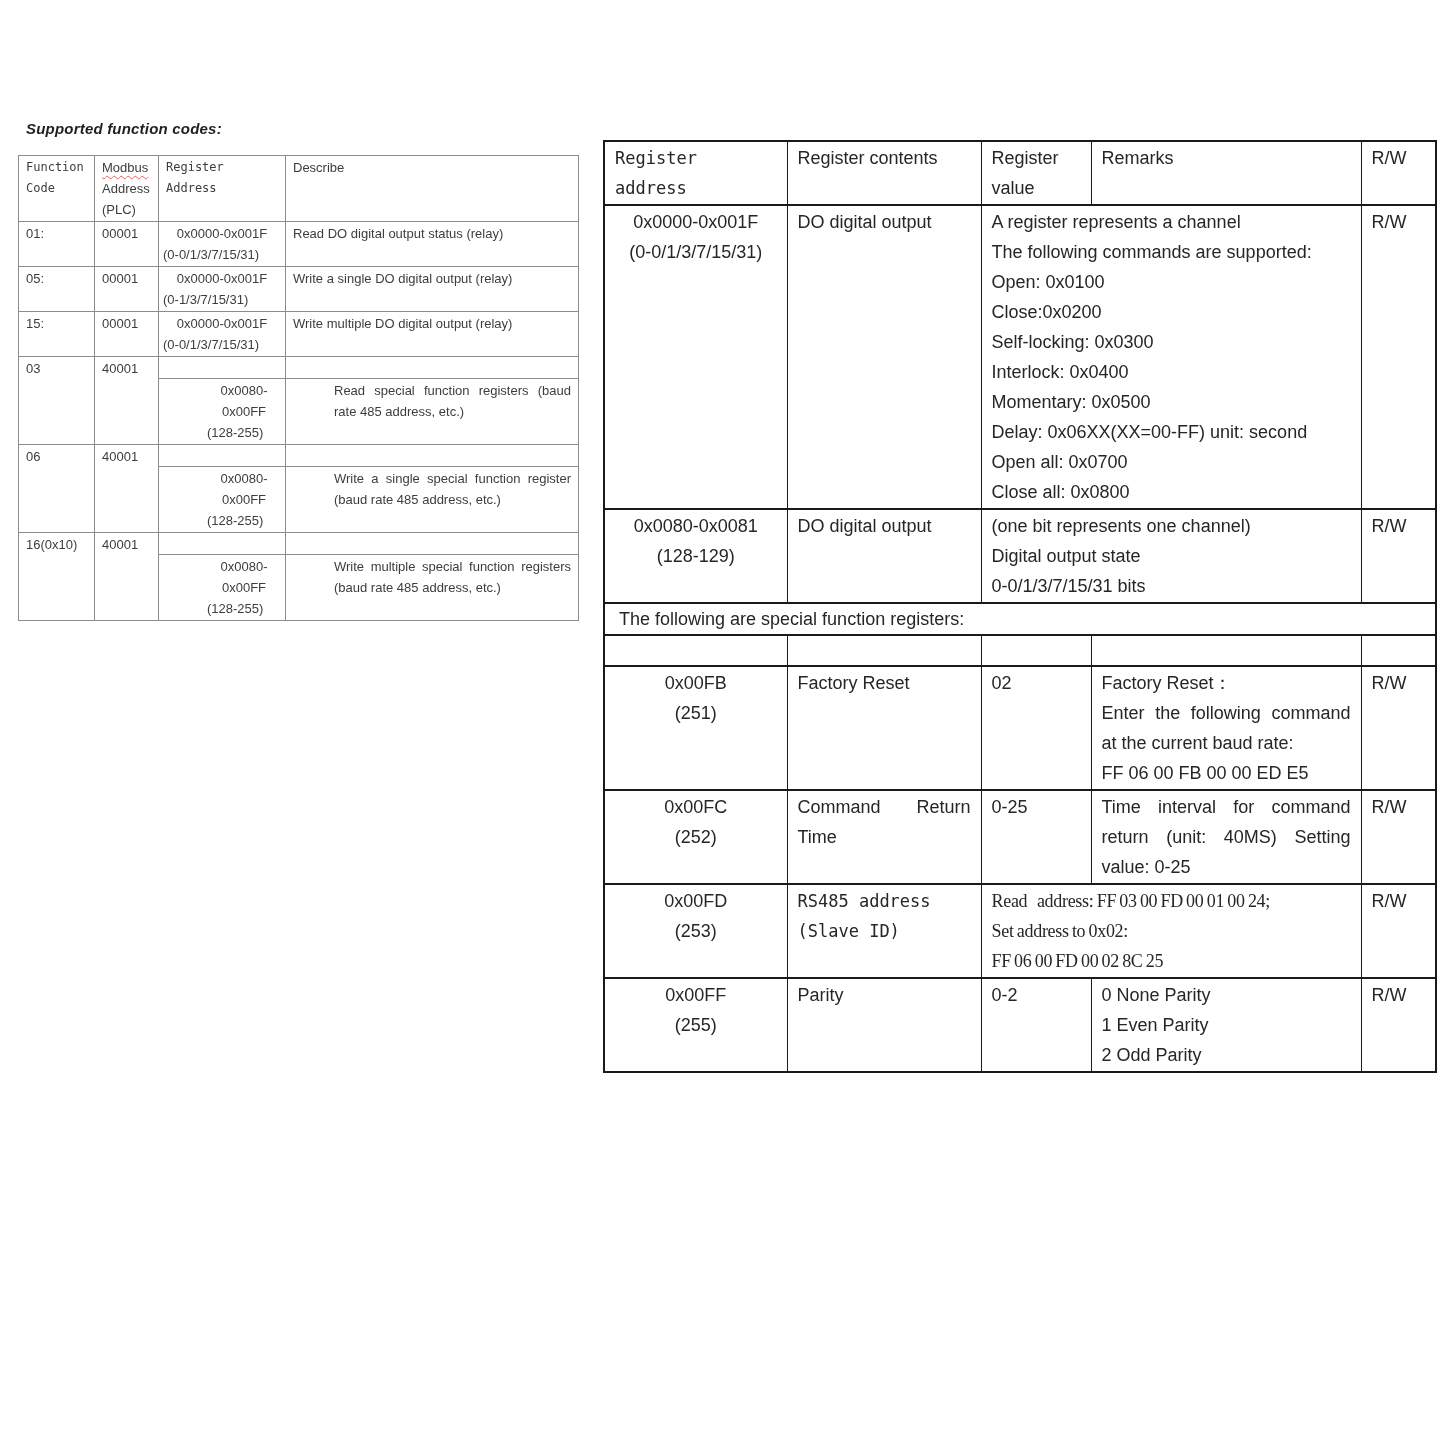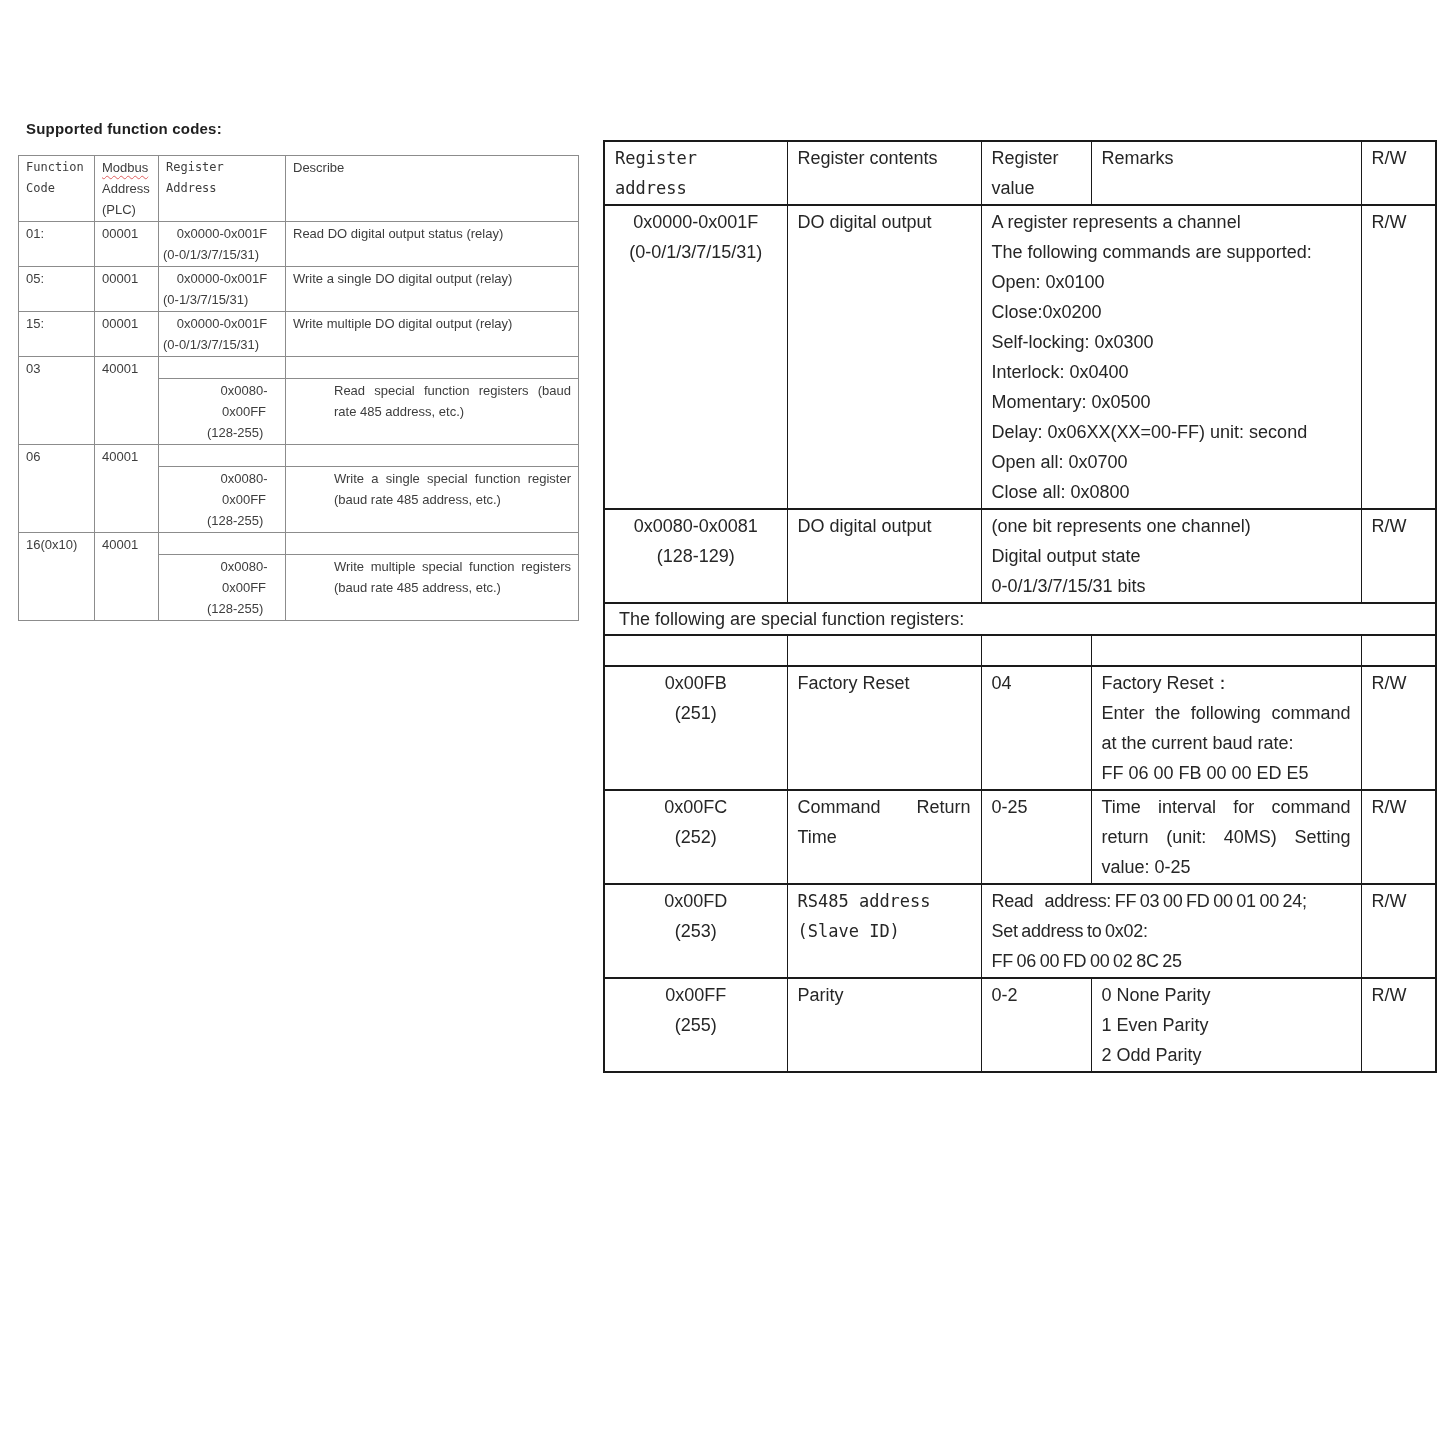--- a/index.html
+++ b/index.html
@@ -2,21 +2,21 @@
 <html><head>
 <meta charset="utf-8">
 <style>
   html,body{margin:0;padding:0;background:#ffffff;}
   .canvas{
     position:relative;width:1445px;height:1437px;background:#ffffff;overflow:hidden;
     font-family:"Liberation Sans", sans-serif;color:#262626;
   }
   .title{
     position:absolute;left:26px;top:120px;
-    font-size:15px;font-weight:bold;color:#1f1f1f;letter-spacing:0.2px;
+    font-size:15px;font-weight:bold;color:#1f1f1f;letter-spacing:0.2px;font-style:italic;
   }
   
   table{border-collapse:collapse;table-layout:fixed;}
   .ltable{
     position:absolute;left:18px;top:155px;width:560px;
     font-size:13px;line-height:21px;color:#3d3d3d;
   }
   .ltable td{
     border:1px solid #8c8c8c;vertical-align:top;padding:1px 7px;
     overflow:hidden;
@@ -49,21 +49,21 @@
   }
   .rtable{border:2px solid #1a1a1a;}
   .rtable .rhdr td{height:60px;}
   .rtable .center{text-align:center;}
   .rtable .mono{font-family:"DejaVu Sans Mono", monospace;font-size:17px;}
   .rtable .just{text-align:justify;}
   .rtable .tight{letter-spacing:-0.3px;word-spacing:-1px;}
   .rtable .sectionrow td{height:28px;padding:0 14px;}
   .rtable .emptyrow td{height:27px;}
   .pre{white-space:pre-line;}
-  .prew{white-space:pre-wrap;}
+  .prew{white-space:pre-wrap;font-family:Liberation Serif, serif;}
   .red{color:#c03030;margin-left:12px;}
 </style>
 </head>
 <body>
 
 <div class="canvas">
 
   <div class="title">Supported function codes:</div>
 
   <table class="ltable">
@@ -217,21 +217,21 @@
       <td></td>
       <td></td>
       <td></td>
       <td></td>
     </tr>
 
     <tr>
       <td class="center pre">0x00FB
 (251)</td>
       <td>Factory Reset</td>
-      <td>04</td>
+      <td>02</td>
       <td class="pre just">Factory Reset：
 Enter the following command at the current baud rate:
 FF 06 00 FB 00 00 ED E5</td>
       <td>R/W</td>
     </tr>
 
     <tr>
       <td class="center pre">0x00FC
 (252)</td>
       <td class="just">Command Return Time</td>

